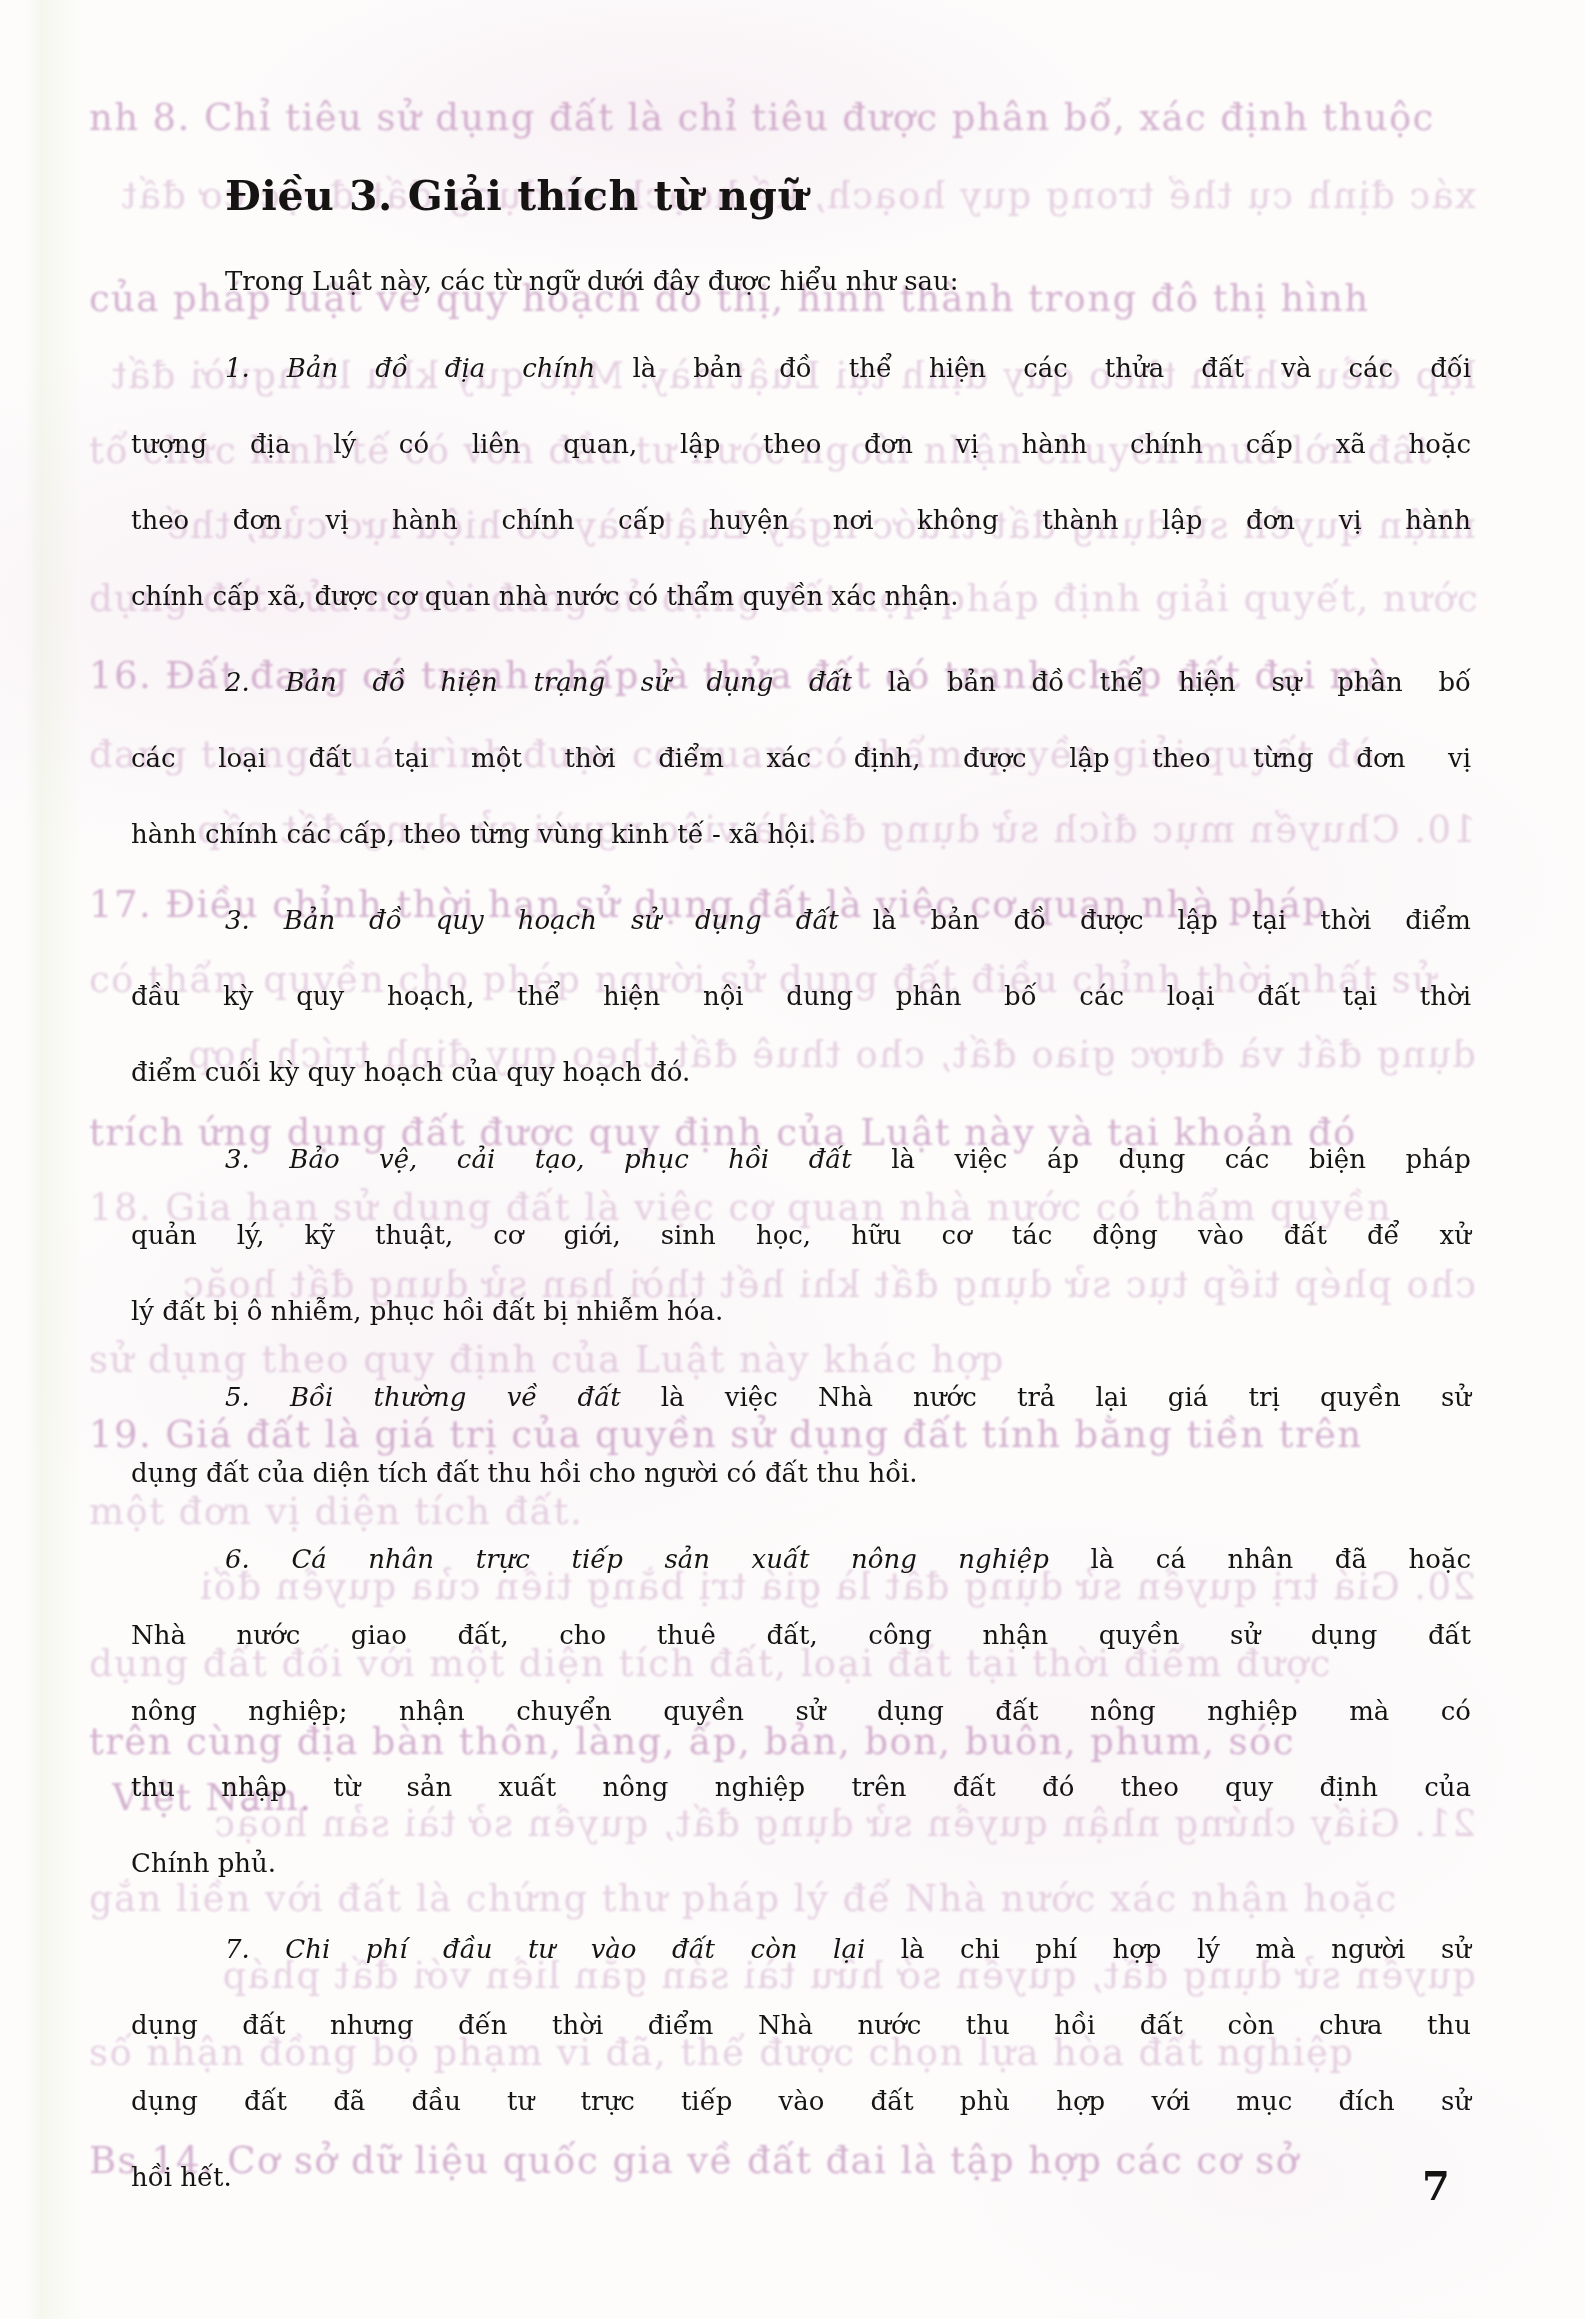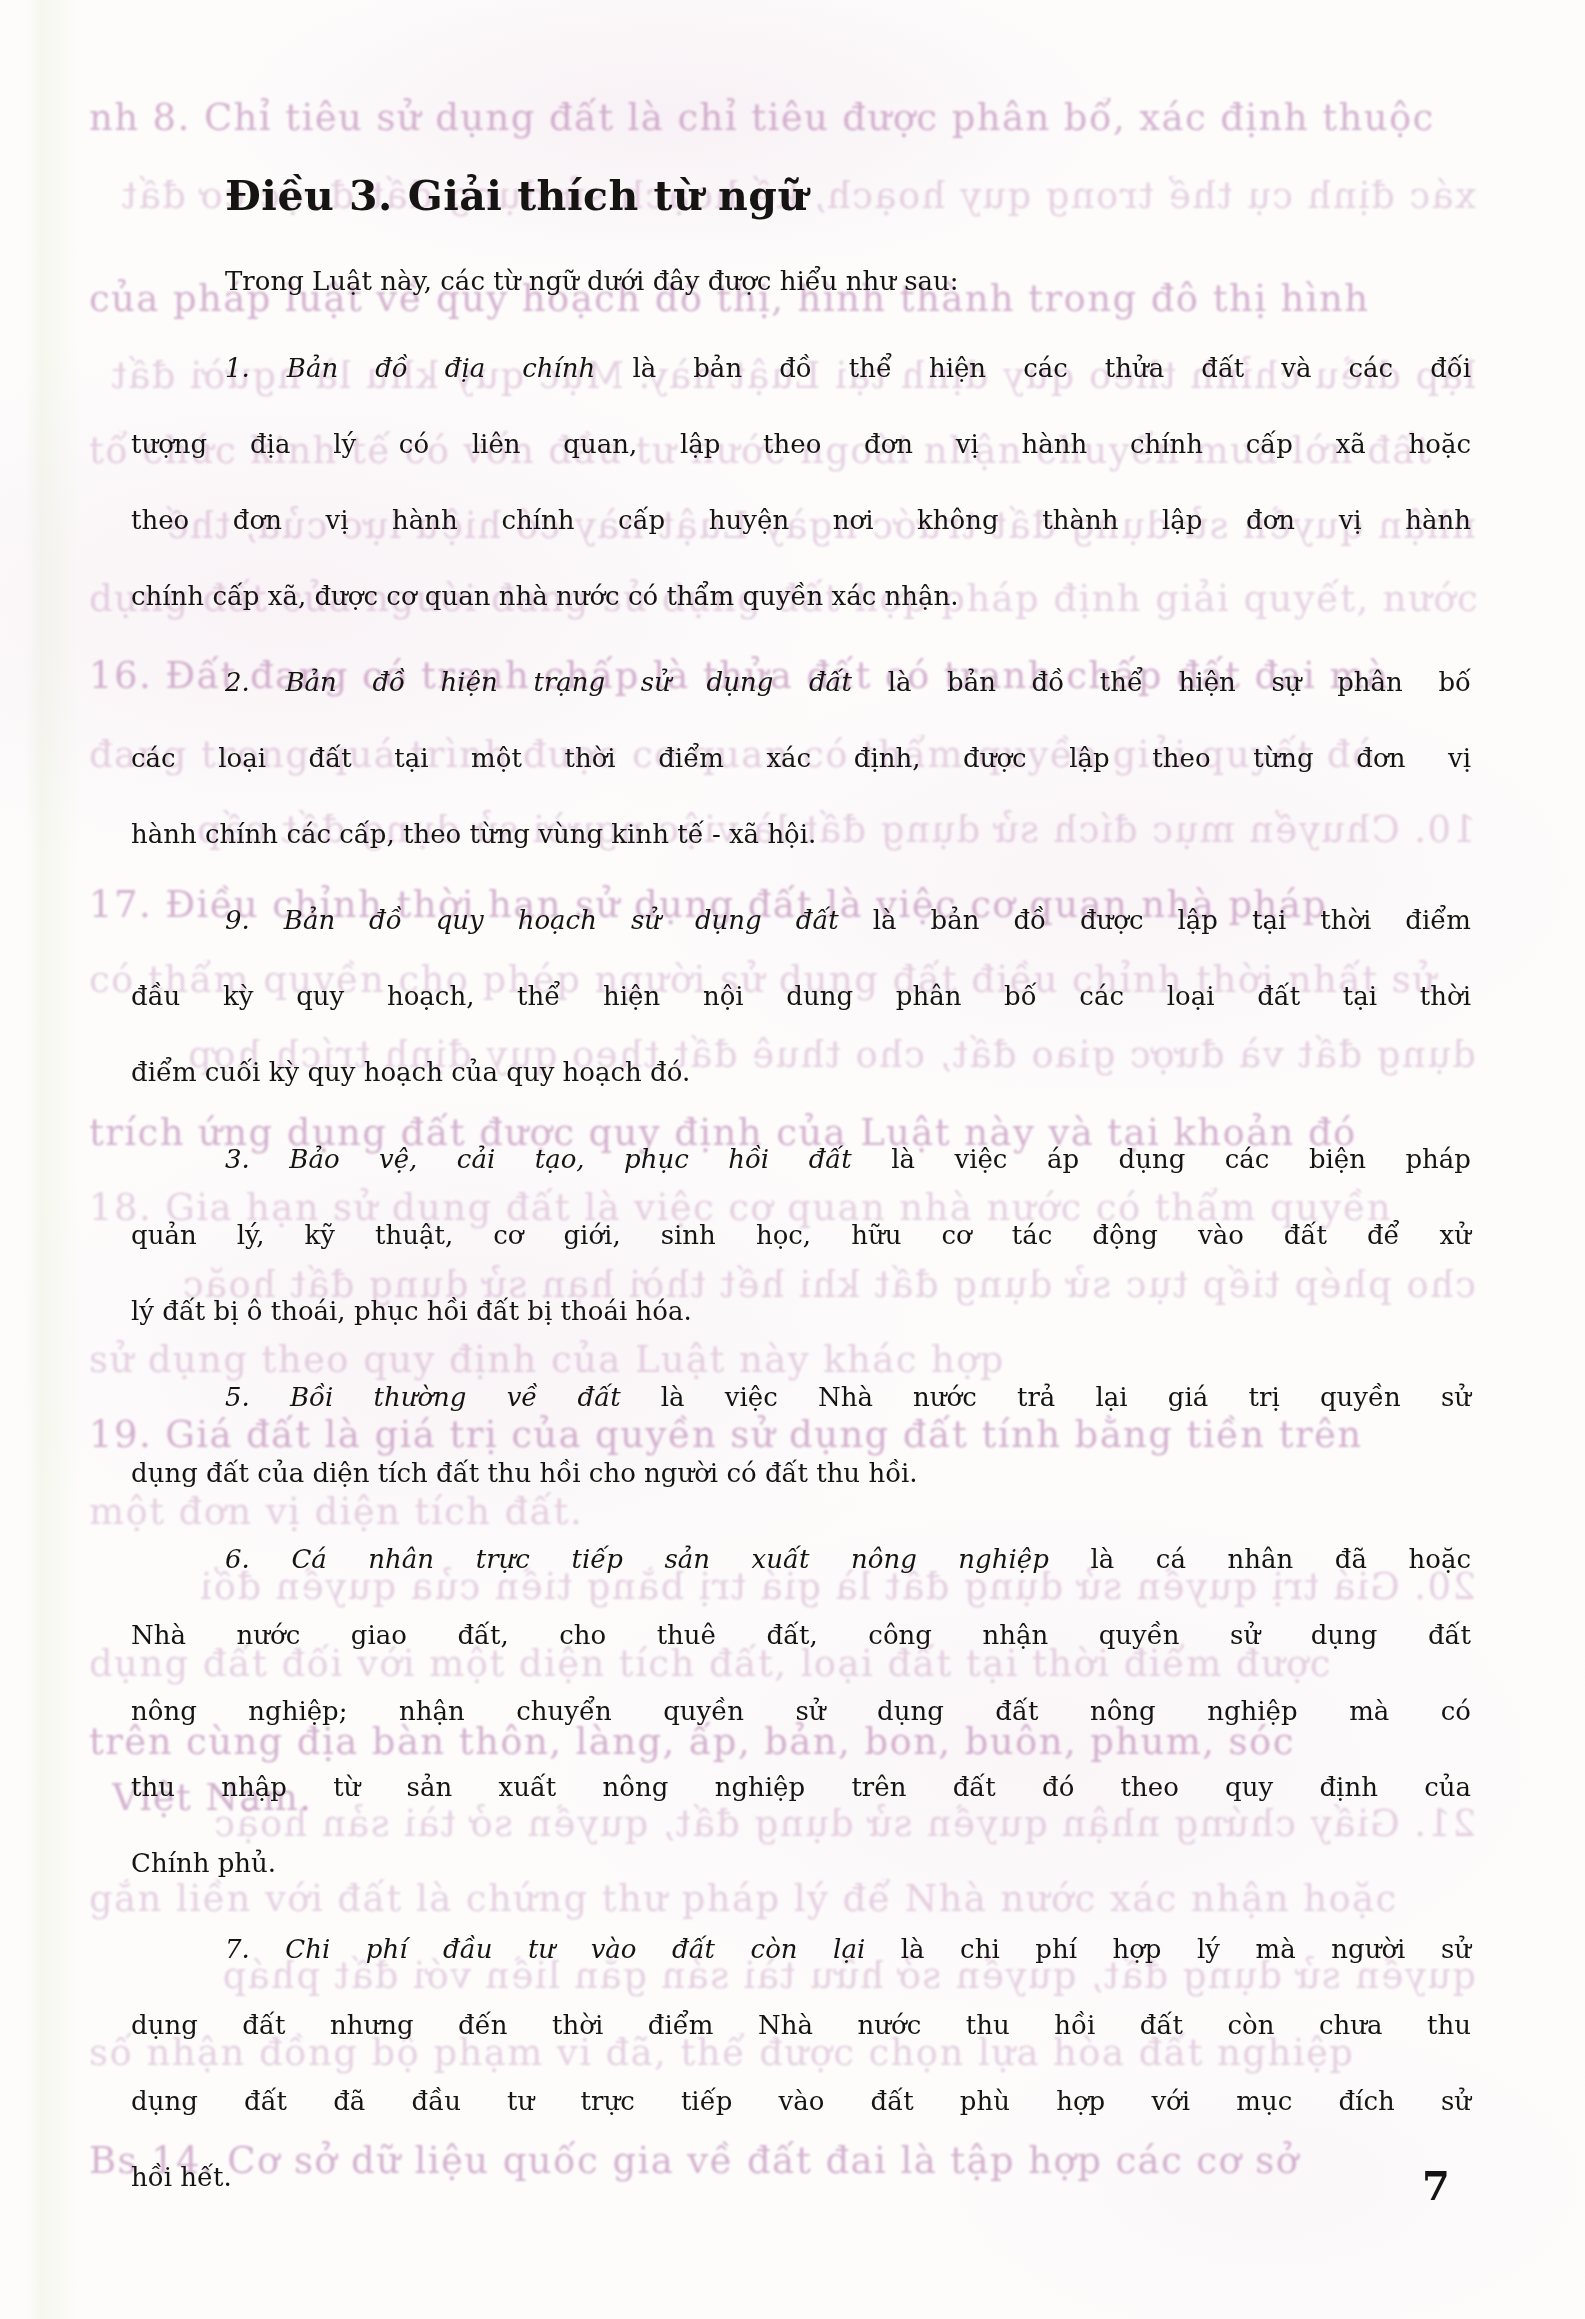--- a/index.html
+++ b/index.html
@@ -107,28 +107,28 @@
           <div class="line"><span>tượng địa lý có liên quan, lập theo đơn vị hành chính cấp xã hoặc</span></div>
           <div class="line"><span>theo đơn vị hành chính cấp huyện nơi không thành lập đơn vị hành</span></div>
           <div class="line end"><span>chính cấp xã, được cơ quan nhà nước có thẩm quyền xác nhận.</span></div>
         </div>
         <div class="para">
           <div class="line first"><em>2. Bản đồ hiện trạng sử dụng đất</em><span> là bản đồ thể hiện sự phân bố</span></div>
           <div class="line"><span>các loại đất tại một thời điểm xác định, được lập theo từng đơn vị</span></div>
           <div class="line end"><span>hành chính các cấp, theo từng vùng kinh tế - xã hội.</span></div>
         </div>
         <div class="para">
-          <div class="line first"><em>9. Bản đồ quy hoạch sử dụng đất</em><span> là bản đồ được lập tại thời điểm</span></div>
+          <div class="line first"><em>3. Bản đồ quy hoạch sử dụng đất</em><span> là bản đồ được lập tại thời điểm</span></div>
           <div class="line"><span>đầu kỳ quy hoạch, thể hiện nội dung phân bố các loại đất tại thời</span></div>
           <div class="line end"><span>điểm cuối kỳ quy hoạch của quy hoạch đó.</span></div>
         </div>
         <div class="para">
           <div class="line first"><em>3. Bảo vệ, cải tạo, phục hồi đất</em><span> là việc áp dụng các biện pháp</span></div>
           <div class="line"><span>quản lý, kỹ thuật, cơ giới, sinh học, hữu cơ tác động vào đất để xử</span></div>
-          <div class="line end"><span>lý đất bị ô thoái, phục hồi đất bị thoái hóa.</span></div>
+          <div class="line end"><span>lý đất bị ô nhiễm, phục hồi đất bị nhiễm hóa.</span></div>
         </div>
         <div class="para">
           <div class="line first"><em>5. Bồi thường về đất</em><span> là việc Nhà nước trả lại giá trị quyền sử</span></div>
           <div class="line end"><span>dụng đất của diện tích đất thu hồi cho người có đất thu hồi.</span></div>
         </div>
         <div class="para">
           <div class="line first"><em>6. Cá nhân trực tiếp sản xuất nông nghiệp</em><span> là cá nhân đã hoặc</span></div>
           <div class="line"><span>Nhà nước giao đất, cho thuê đất, công nhận quyền sử dụng đất</span></div>
           <div class="line"><span>nông nghiệp; nhận chuyển quyền sử dụng đất nông nghiệp mà có</span></div>
           <div class="line"><span>thu nhập từ sản xuất nông nghiệp trên đất đó theo quy định của</span></div>

